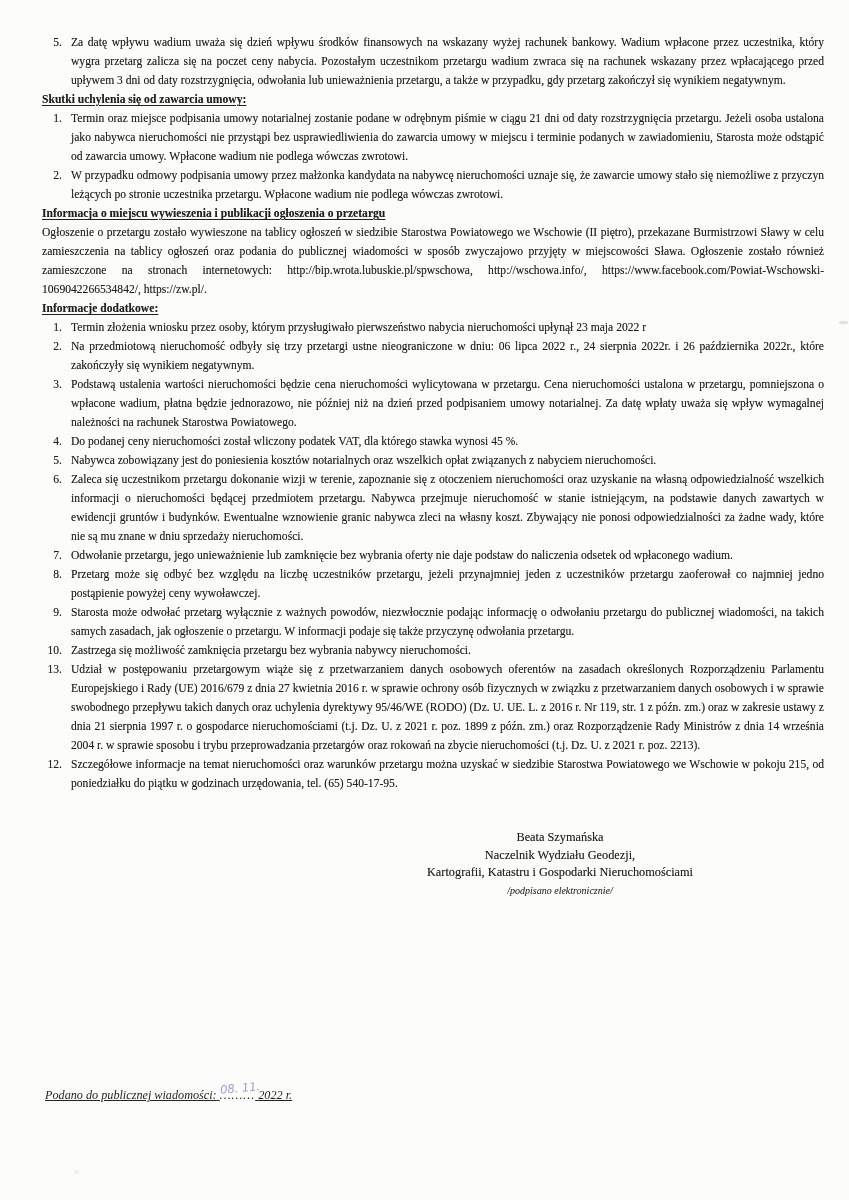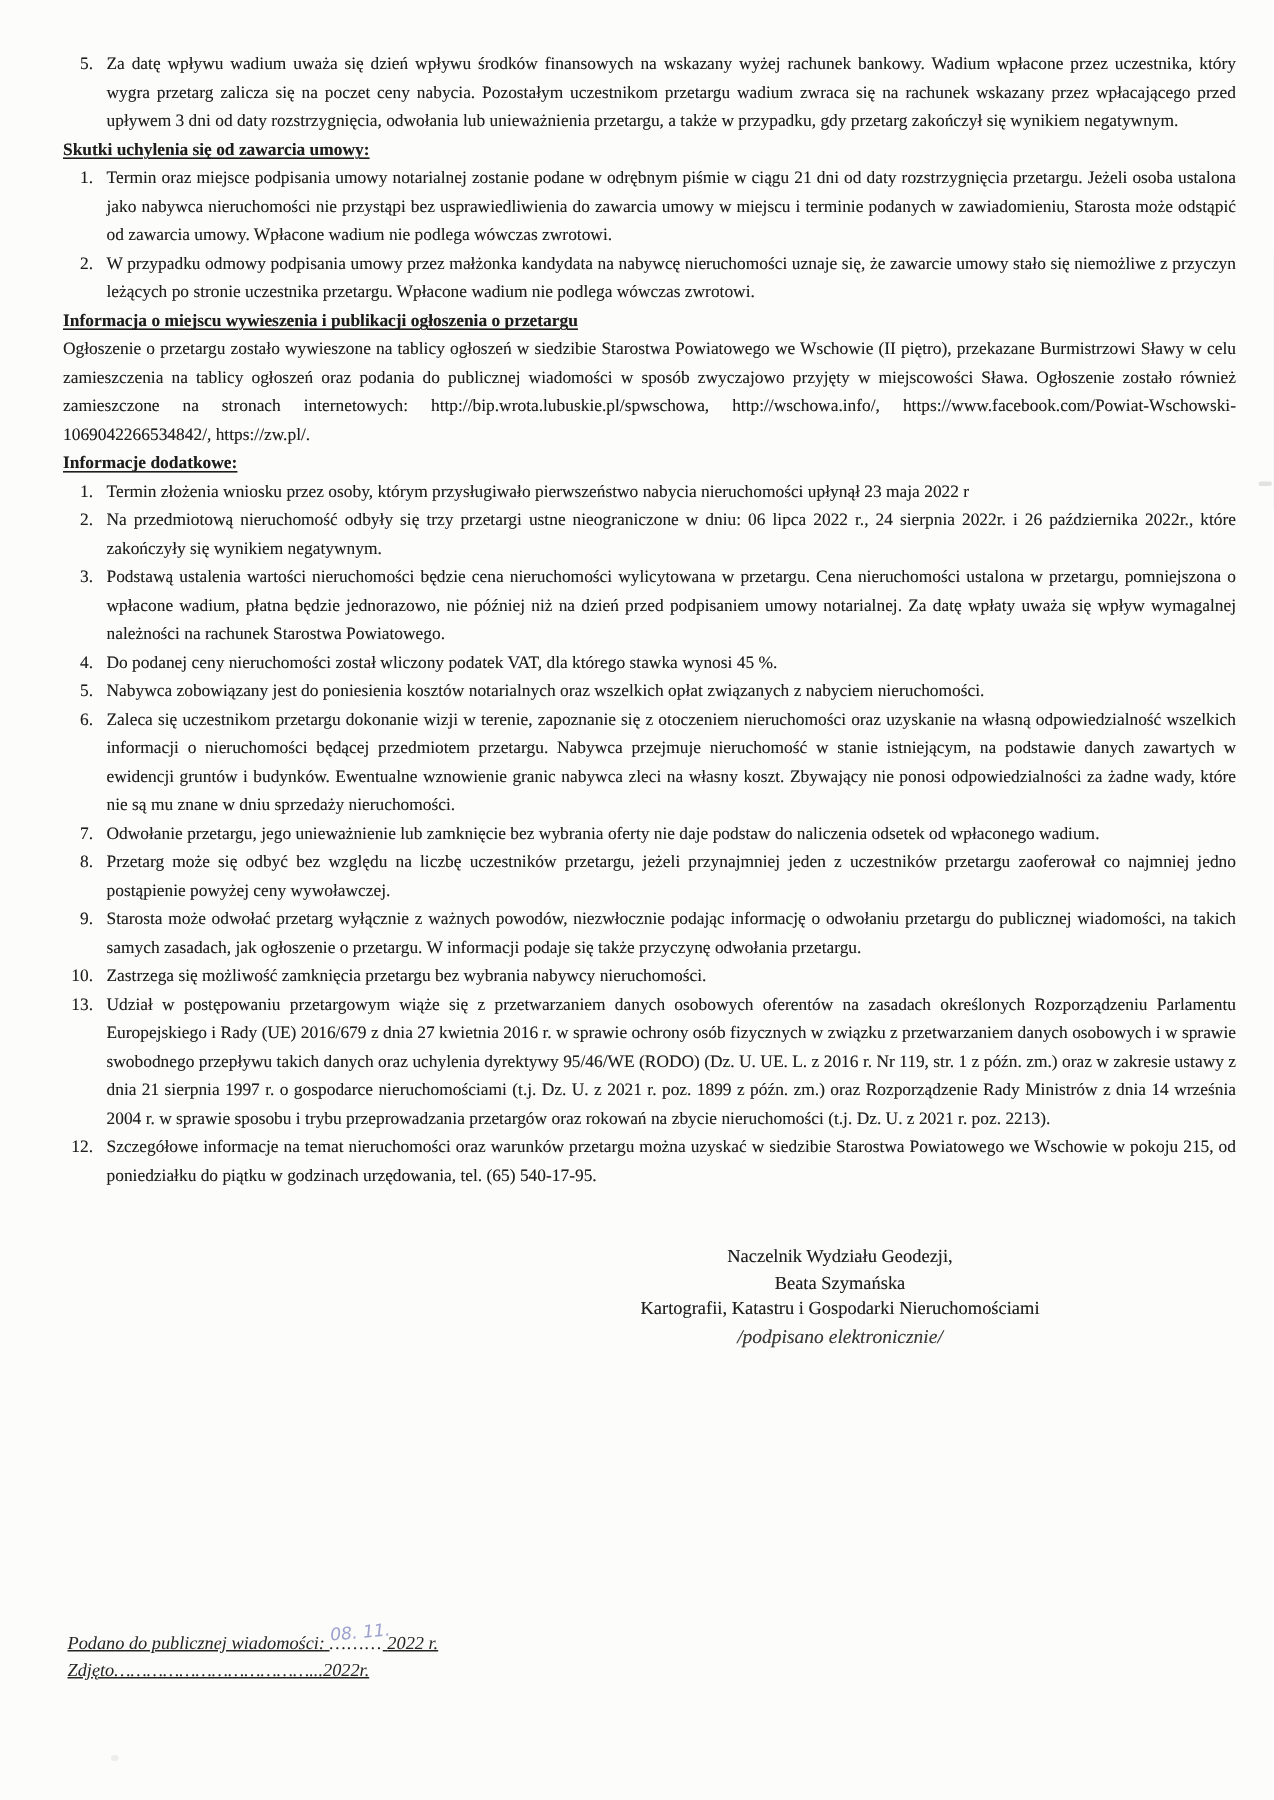--- a/index.html
+++ b/index.html
@@ -33,21 +33,21 @@
   }
   .para{text-align:justify;}
   .sig{
     margin:36px 0 0 268px;
     width:500px;
     text-align:center;
     line-height:17.5px;
     font-size:12.3px;
   }
   .sig .sig-bold{font-weight:bold;}
-  .sig .sig-small{font-size:13px;font-style:italic;color:#3a3a38;}
+  .sig .sig-small{font-size:10px;font-style:italic;color:#3a3a38;}
   .footer{
     position:absolute;
     left:45px;top:1086px;
     font-style:italic;
     font-size:12.2px;
     line-height:18px;
     color:#242422;
     text-decoration:underline;
   }
   .leader{position:relative;display:inline-block;}
@@ -137,36 +137,35 @@
     <div class="li">
       <span class="num">13.</span>
       <span class="txt">Udział w postępowaniu przetargowym wiąże się z przetwarzaniem danych osobowych oferentów na zasadach określonych Rozporządzeniu Parlamentu Europejskiego i Rady (UE) 2016/679 z dnia 27 kwietnia 2016 r. w sprawie ochrony osób fizycznych w związku z przetwarzaniem danych osobowych i w sprawie swobodnego przepływu takich danych oraz uchylenia dyrektywy 95/46/WE (RODO) (Dz. U. UE. L. z 2016 r. Nr 119, str. 1 z późn. zm.) oraz w zakresie ustawy z dnia 21 sierpnia 1997 r. o gospodarce nieruchomościami (t.j. Dz. U. z 2021 r. poz. 1899 z późn. zm.) oraz Rozporządzenie Rady Ministrów z dnia 14 września 2004 r. w sprawie sposobu i trybu przeprowadzania przetargów oraz rokowań na zbycie nieruchomości (t.j. Dz. U. z 2021 r. poz. 2213).</span>
     </div>
     <div class="li">
       <span class="num">12.</span>
       <span class="txt">Szczegółowe informacje na temat nieruchomości oraz warunków przetargu można uzyskać w siedzibie Starostwa Powiatowego we Wschowie w pokoju 215, od poniedziałku do piątku w godzinach urzędowania, tel. (65) 540-17-95.</span>
     </div>
 
     <div class="sig">
+      <div>Beata Szymańska</div>
       <div>Naczelnik Wydziału Geodezji,</div>
-      <div>Beata Szymańska</div>
       <div>Kartografii, Katastru i Gospodarki Nieruchomościami</div>
       <div class="sig-small">/podpisano elektronicznie/</div>
     </div>
 
   </div>
 
   <div class="footer">
     <div>
       <span>Podano do publicznej wiadomości:</span>
       <span class="leader">
         <span class="dots">………</span>
         <span class="handwriting">08. 11.</span>
       </span>
       <span>2022 r.</span>
     </div>
-    <div>Zdjęto………………………………...2022r.</div>
   </div>
 
   <div class="artifact a1"></div>
   <div class="artifact a2"></div>
 
 </div>
 
 </body></html>

